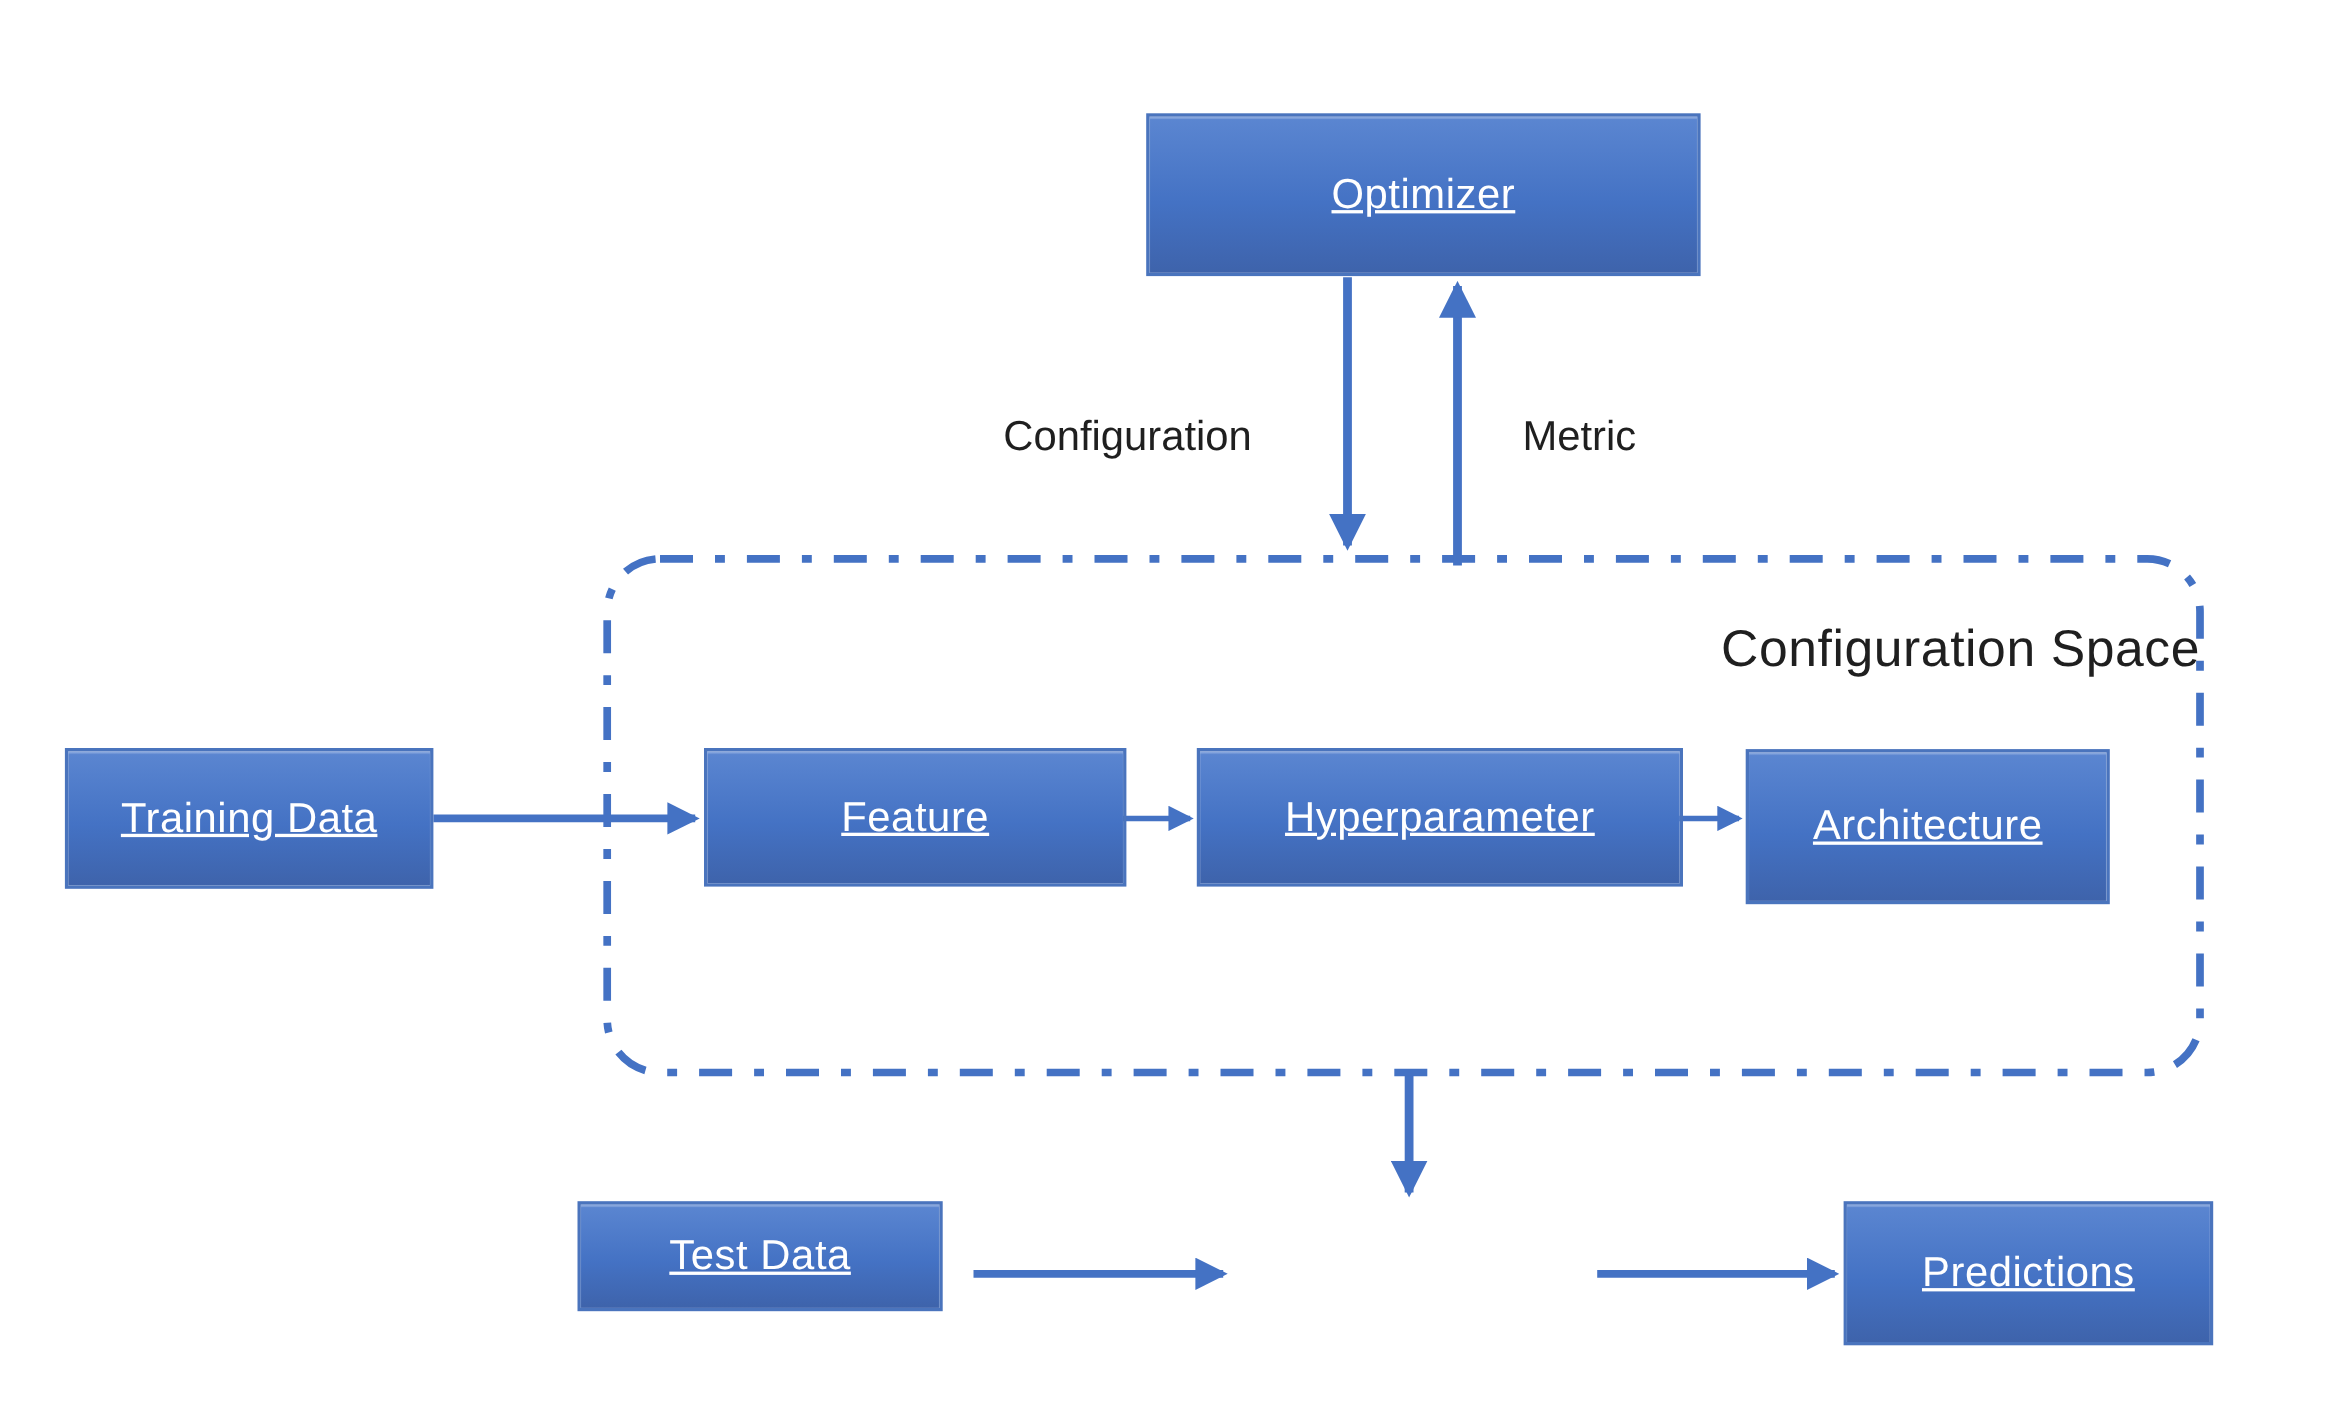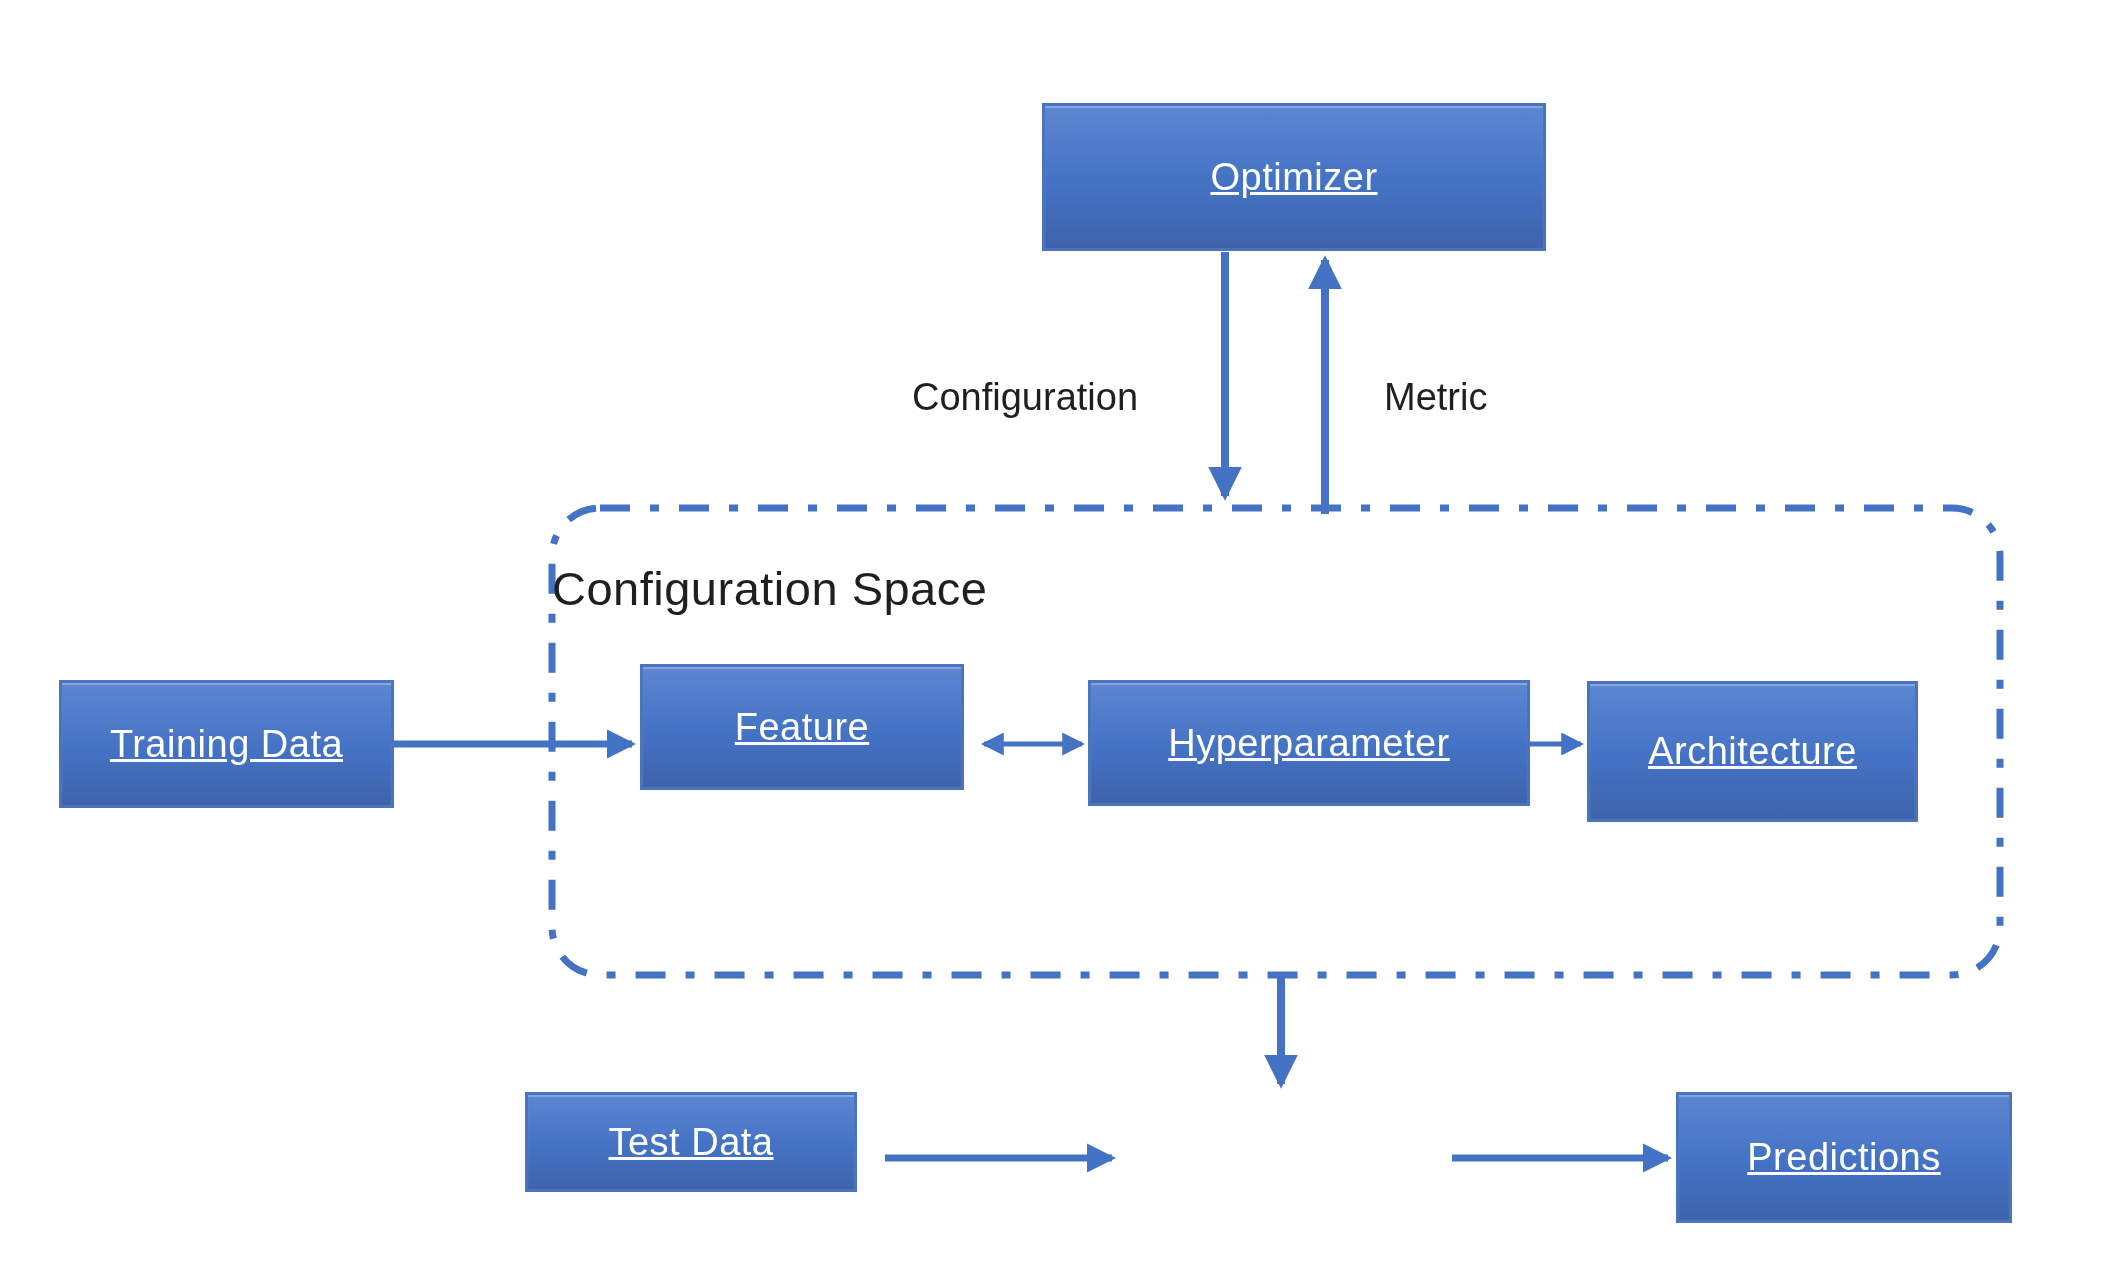--- a/index.html
+++ b/index.html
@@ -56,29 +56,29 @@
     color: var(--label_text, #1f1f1f);
     font-size: 38px;
     white-space: nowrap;
     margin-top: 21px;
   }
   .space-title {
     position: absolute;
     left: 552px;
     top: 561px;
     width: 1448px;
-    text-align: left;
+    text-align: right;
     color: var(--label_text, #1f1f1f);
     font-size: 47px;
     letter-spacing: 0.5px;
   }
   
   #node-optimizer      { left: 1042px; top: 103px;  width: 504px; height: 148px; }
   #node-training-data  { left: 59px;   top: 680px;  width: 335px; height: 128px; }
-  #node-feature        { left: 640px;  top: 664px;  width: 324px; height: 126px; }
+  #node-feature        { left: 640px;  top: 680px;  width: 384px; height: 126px; }
   #node-hyperparameter { left: 1088px; top: 680px;  width: 442px; height: 126px; }
   #node-architecture   { left: 1587px; top: 681px;  width: 331px; height: 141px; }
   #node-test-data      { left: 525px;  top: 1092px; width: 332px; height: 100px; }
   #node-model          { left: 1120px; top: 1092px; width: 332px; height: 131px; }
   #node-predictions    { left: 1676px; top: 1092px; width: 336px; height: 131px; }
   #label-configuration { left: 912px;  top: 355px; }
   #label-metric        { left: 1384px; top: 355px; }
 </style>
 </head>
 <body>

